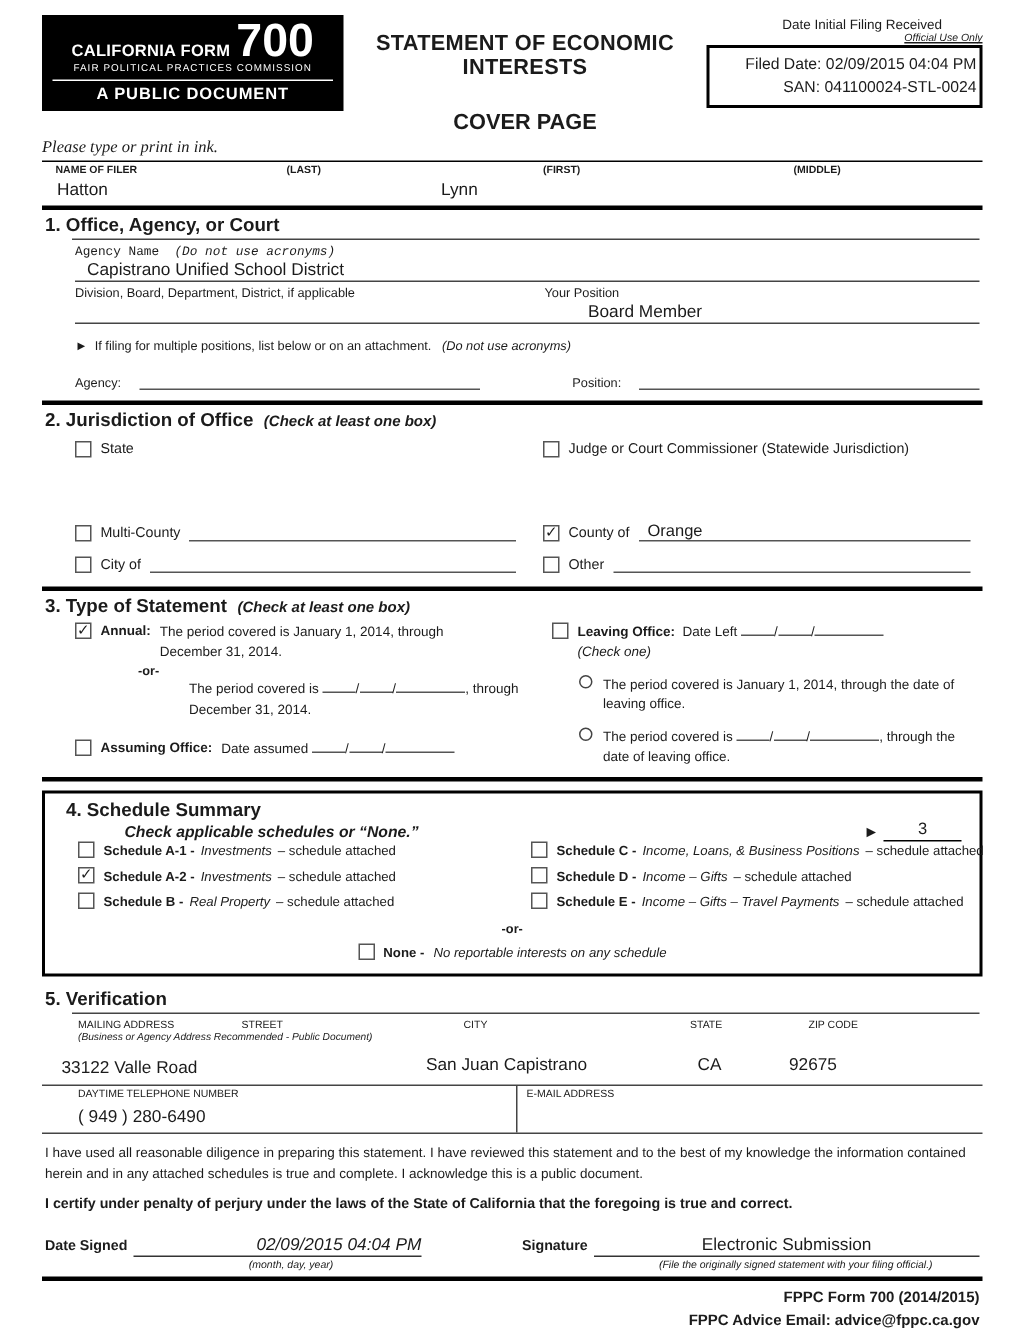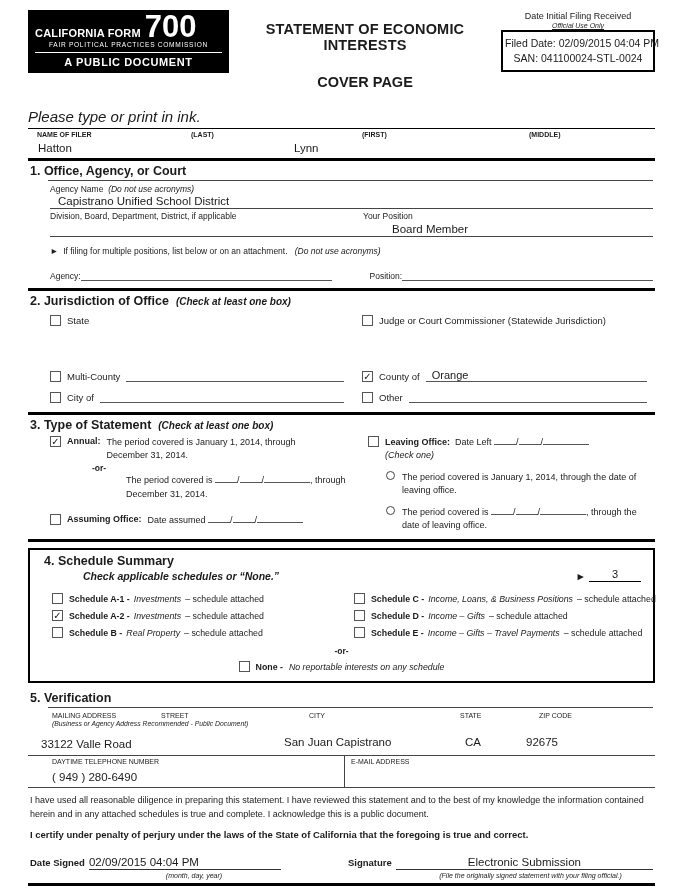--- a/index.html
+++ b/index.html
@@ -5,33 +5,33 @@
   * { box-sizing: border-box; margin: 0; padding: 0; }
   html,body { background: #ffffff; }
   .page {
     width: 683px; height: 889px; background: #fff; color: #1b1b1b;
     font-family: "Liberation Sans", "DejaVu Sans", sans-serif;
     padding: 10px 28px 0 28px; position: relative; overflow: hidden;
   }
   
   .header { display: flex; align-items: flex-start; }
   .logo-box { width: 201px; background: #000; color: #fff; text-align: center; padding: 5px 7px 0 7px; flex: none; }
-  .logo-row { display: flex; justify-content: flex-start; align-items: baseline; }
+  .logo-row { display: flex; justify-content: center; align-items: baseline; }
   .logo-ca { font-size: 11px; font-weight: bold; letter-spacing: .2px; }
   .logo-700 { font-size: 31px; font-weight: bold; line-height: .78; margin-left: 4px; }
   .logo-fppc { font-size: 6.6px; letter-spacing: .7px; margin-top: 2px; white-space: nowrap; }
   .logo-public { border-top: 1.5px solid #fff; margin-top: 4px; padding: 3px 0 5px 0; font-size: 11px; font-weight: bold; letter-spacing: .6px; }
   .title-block { flex: 1; text-align: center; padding-top: 11px; }
   .main-title { font-size: 14.5px; font-weight: bold; letter-spacing: .2px; }
   .sub-title  { font-size: 14.5px; font-weight: bold; margin-top: 21px; }
-  .filing-block { width: 154px; flex: none; text-align: center; padding-top: 1px; }
+  .filing-block { width: 184px; flex: none; text-align: right; padding-top: 1px; }
   .date-initial { font-size: 9px; line-height: 1.25; width: 130px; margin: 0 auto; }
   .official-use { font-size: 7px; font-style: italic; text-decoration: underline; }
   .filed-box { border: 2.5px solid #000; margin-top: 1px; padding: 4px 2px; font-size: 10.5px; line-height: 1.4; white-space: nowrap; }
-  .print-note { font-style: italic; font-size: 15px; margin-top: 18px; }
+  .print-note { font-style: italic; font-size: 11px; margin-top: 2px; font-family: Liberation Serif, serif; }
   
   .name-table { margin-top: 3px; border-top: 1.5px solid #000; border-bottom: 3px solid #000; padding: 2px 0 4px 0; }
   .name-labels { display: flex; font-size: 7px; font-weight: bold; }
   .nl1 { width: 163px; padding-left: 9px; } .nl2 { width: 171px; } .nl3 { flex: 1; } .nl4 { width: 126px; }
   .name-values { display: flex; font-size: 11.5px; margin-top: 4px; }
   .nv1 { width: 266px; padding-left: 10px; } .nv2 { flex: 1; } .nv3 { width: 126px; }
   
   .sec { border-bottom: 3px solid #000; padding: 3px 0 7px 0; }
   .sec-title { font-size: 12.5px; font-weight: bold; padding-left: 2px; }
   .sec-title .tnote { font-size: 10px; font-style: italic; }
@@ -43,21 +43,21 @@
   .grow { flex: 1; }
   .ck-row { display: flex; align-items: flex-start; gap: 6px; }
   
   .s1-body { padding: 0 2px 0 22px; font-size: 8.5px; }
   .lab-note { font-style: italic; }
   .s1-val { font-size: 11.5px; padding-left: 8px; margin-top: 1px; }
   .s1-cols { display: flex; margin-top: 2px; }
   .s1-cols .c1 { flex: 1; } .s1-cols .c2 { width: 290px; }
   .s1-pos-val { font-size: 11.5px; padding-left: 342px; margin-top: 2px; }
   .s1-arrow { margin-top: 9px; font-size: 8.5px; }
-  .s1-fill { display: flex; align-items: flex-end; margin-top: 14px; font-size: 8.5px; gap: 0; }
+  .s1-fill { display: flex; align-items: flex-end; margin-top: 14px; font-size: 8.5px; gap: 12px; }
   .s1-fill .gap { width: 38px; flex: none; border: none; }
   
   .s2-grid { display: grid; grid-template-columns: 312px 1fr; row-gap: 10px; padding: 5px 2px 2px 22px; font-size: 9.5px; margin-top: 2px; }
   .s2-item { display: flex; align-items: flex-end; gap: 6px; }
   .s2-item .txt { white-space: nowrap; padding-bottom: 0px; }
   .s2-val { font-size: 11px; padding: 0 4px 0 6px; height: 13px; }
   
   .s3-cols { display: flex; padding: 4px 2px 0 22px; font-size: 9px; }
   .s3-left { width: 318px; flex: none; }
   .s3-right { flex: 1; }
@@ -71,21 +71,21 @@
   .s3-assume { margin-top: 13px; }
   .s3-radio { display: flex; gap: 7px; margin: 9px 0 0 18px; line-height: 1.45; }
   .s3-cand { display: flex; align-items: flex-end; gap: 6px; margin: 12px 2px 0 22px; font-size: 9px; }
   .cand-bl1 { width: 96px; } .cand-gap { width: 14px; }
   
   .s4-box { border: 2.5px solid #000; margin: 6px 0 5px 0; padding: 4px 12px 9px 12px; }
   .s4-head { display: flex; margin-top: 1px; align-items: flex-end; }
   .s4-instr { flex: 1; font-size: 10.5px; font-weight: bold; font-style: italic; margin-left: 41px; }
   .s4-total { font-size: 10.5px; font-weight: bold; font-style: italic; display: flex; align-items: flex-end; gap: 3px; }
   .s4-total .tot-bl { width: 52px; border-bottom: 1.5px solid #000; text-align: center; font-style: normal; font-weight: normal; font-size: 11px; line-height: 1; padding-bottom: 1px; }
-  .s4-grid { display: grid; grid-template-columns: 302px 1fr; row-gap: 6px; margin-top: 11px; padding-left: 10px; font-size: 8.8px; text-align: center; }
+  .s4-grid { display: grid; grid-template-columns: 302px 1fr; row-gap: 6px; padding-left: 10px; font-size: 8.8px; text-align: center; }
   .s4-item { display: flex; align-items: center; gap: 6px; white-space: nowrap; }
   .s4-item .sp { margin-right: -2px; }
   .s4-or { text-align: center; font-weight: bold; font-size: 8.5px; margin-top: 8px; }
   .s4-none { display: flex; justify-content: center; align-items: center; gap: 6px; margin-top: 5px; font-size: 8.8px; }
   
   .sec5 { border-bottom: none; padding-bottom: 0; }
   .addr { position: relative; border-bottom: 1px solid #444; height: 48px; font-size: 7px; }
   .addr span { position: absolute; white-space: nowrap; }
   .l-mailing { left: 24px; top: 4px; } .l-msub { left: 24px; top: 12px; font-size: 6.8px; font-style: italic; }
   .l-street { left: 133px; top: 4px; } .l-city { left: 281px; top: 4px; } .l-state { left: 432px; top: 4px; } .l-zip { left: 511px; top: 4px; }
@@ -94,21 +94,21 @@
   .phone-row { display: flex; border-bottom: 1px solid #444; }
   .ph-cell { width: 317px; padding: 2px 0 3px 24px; border-right: 1px solid #444; }
   .em-cell { flex: 1; padding: 2px 0 3px 6px; }
   .cell-lab { font-size: 7px; }
   .ph-val { font-size: 11.5px; margin-top: 6px; }
   .em-val { font-size: 11.5px; margin-top: 6px; min-height: 13px; }
   .s5-para { font-size: 9px; line-height: 1.5; margin-top: 6px; padding: 0 2px; }
   .s5-certify { font-size: 9.5px; font-weight: bold; margin-top: 8px; padding: 0 2px; }
   .sig-row { display: flex; margin-top: 16px; padding: 0 2px; align-items: flex-end; }
   .sig-lab { font-size: 9.5px; font-weight: bold; padding-bottom: 2px; white-space: nowrap; }
-  .sig-line { border-bottom: 1px solid #333; text-align: left; font-size: 11.5px; padding-bottom: 1px; }
+  .sig-line { border-bottom: 1px solid #333; text-align: right; font-size: 11.5px; padding-bottom: 1px; font-style: italic; }
   .date-line { width: 192px; margin-left: 4px; }
   .sig-under { text-align: center; font-size: 7px; font-style: italic; margin-top: 2px; }
   .sig-left { width: 262px; flex: none; }
   .sig-gap { width: 56px; flex: none; }
   .sig-right { flex: 1; }
   .sig-line2 { border-bottom: 1px solid #333; text-align: center; font-size: 11.5px; padding-bottom: 1px; margin-left: 4px; }
   .end-rule { border-bottom: 3px solid #000; margin-top: 4px; }
   
   .footer { text-align: right; font-size: 10px; font-weight: bold; line-height: 1.45; margin-top: 5px; padding-right: 2px; }
 </style>
@@ -152,21 +152,21 @@
       <span class="nv1">Hatton</span>
       <span class="nv2">Lynn</span>
       <span class="nv3"></span>
     </div>
   </div>
 
   <div class="sec">
     <div class="sec-title">1.  Office, Agency, or Court</div>
     <div class="rule" style="margin:2px 2px 0 20px;"></div>
     <div class="s1-body">
-      <div style="margin-top:3px;">
+      <div style="margin-top:3px;font-family:Liberation Mono, monospace;">
         <span>Agency Name</span>&nbsp;
         <span class="lab-note">(Do not use acronyms)</span>
       </div>
       <div class="s1-val">Capistrano Unified School District</div>
       <div class="rule" style="margin-top:1px;"></div>
       <div class="s1-cols">
         <span class="c1">Division, Board, Department, District, if applicable</span>
         <span class="c2">Your Position</span>
       </div>
       <div class="s1-pos-val">Board Member</div>

